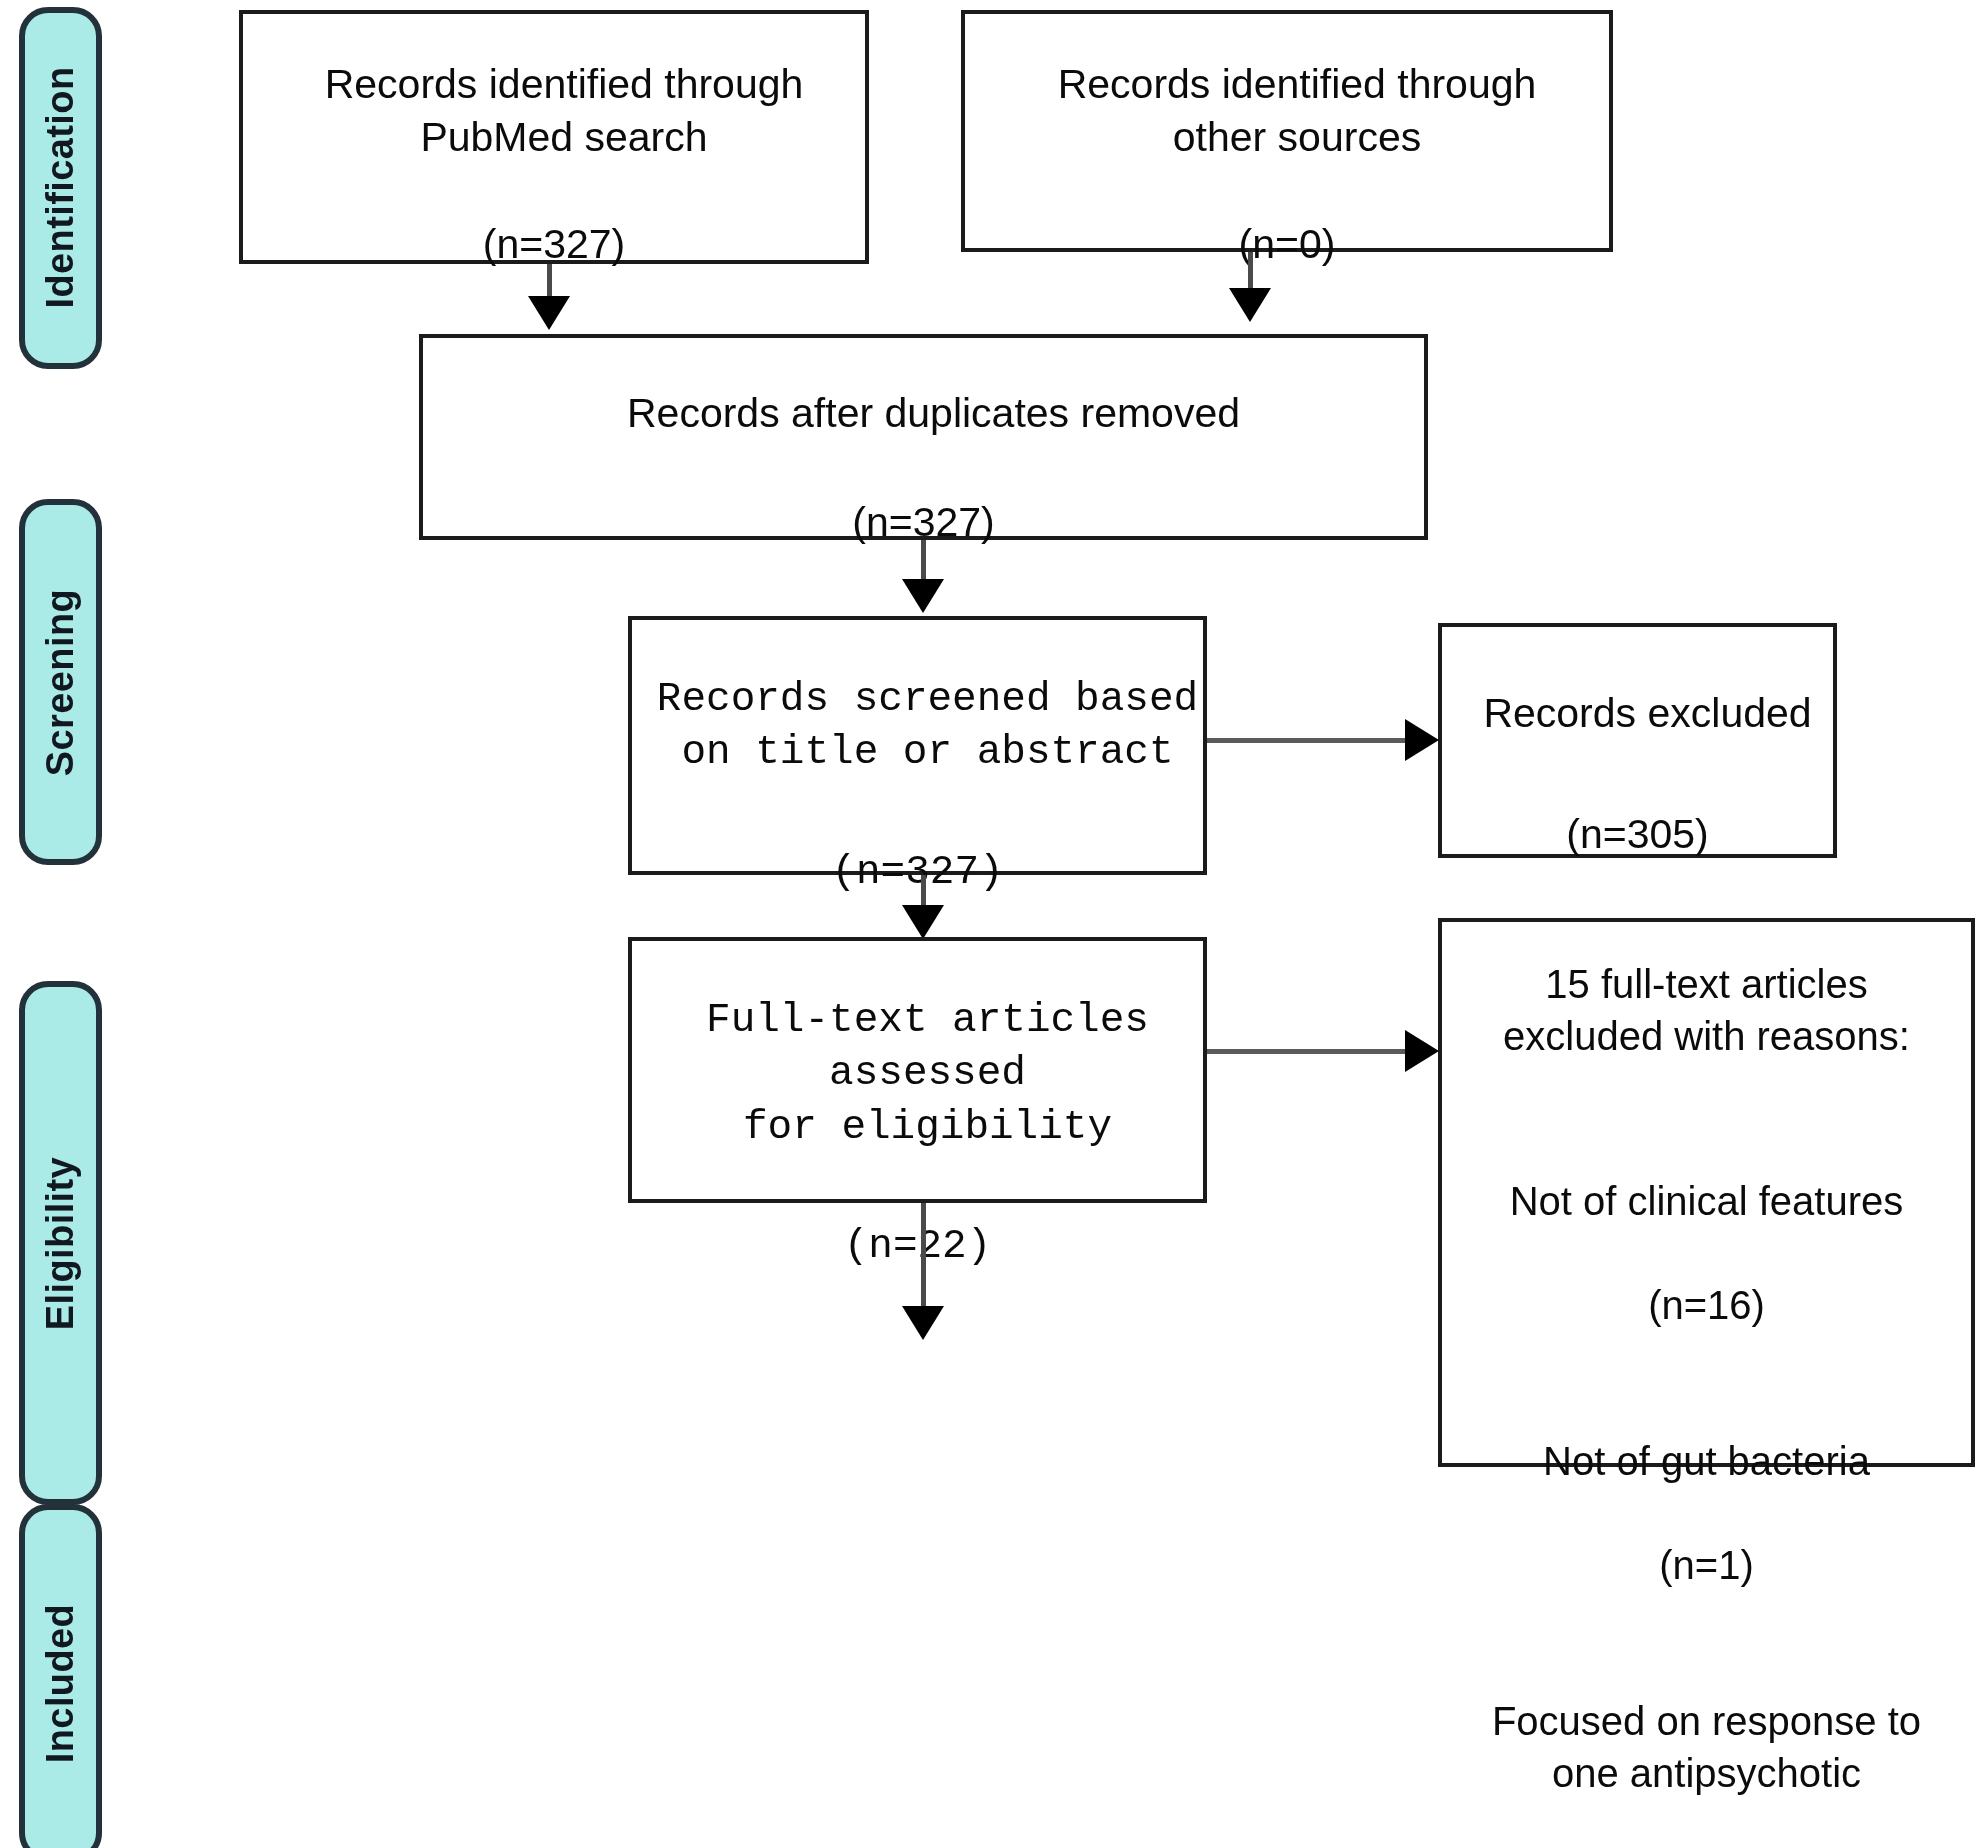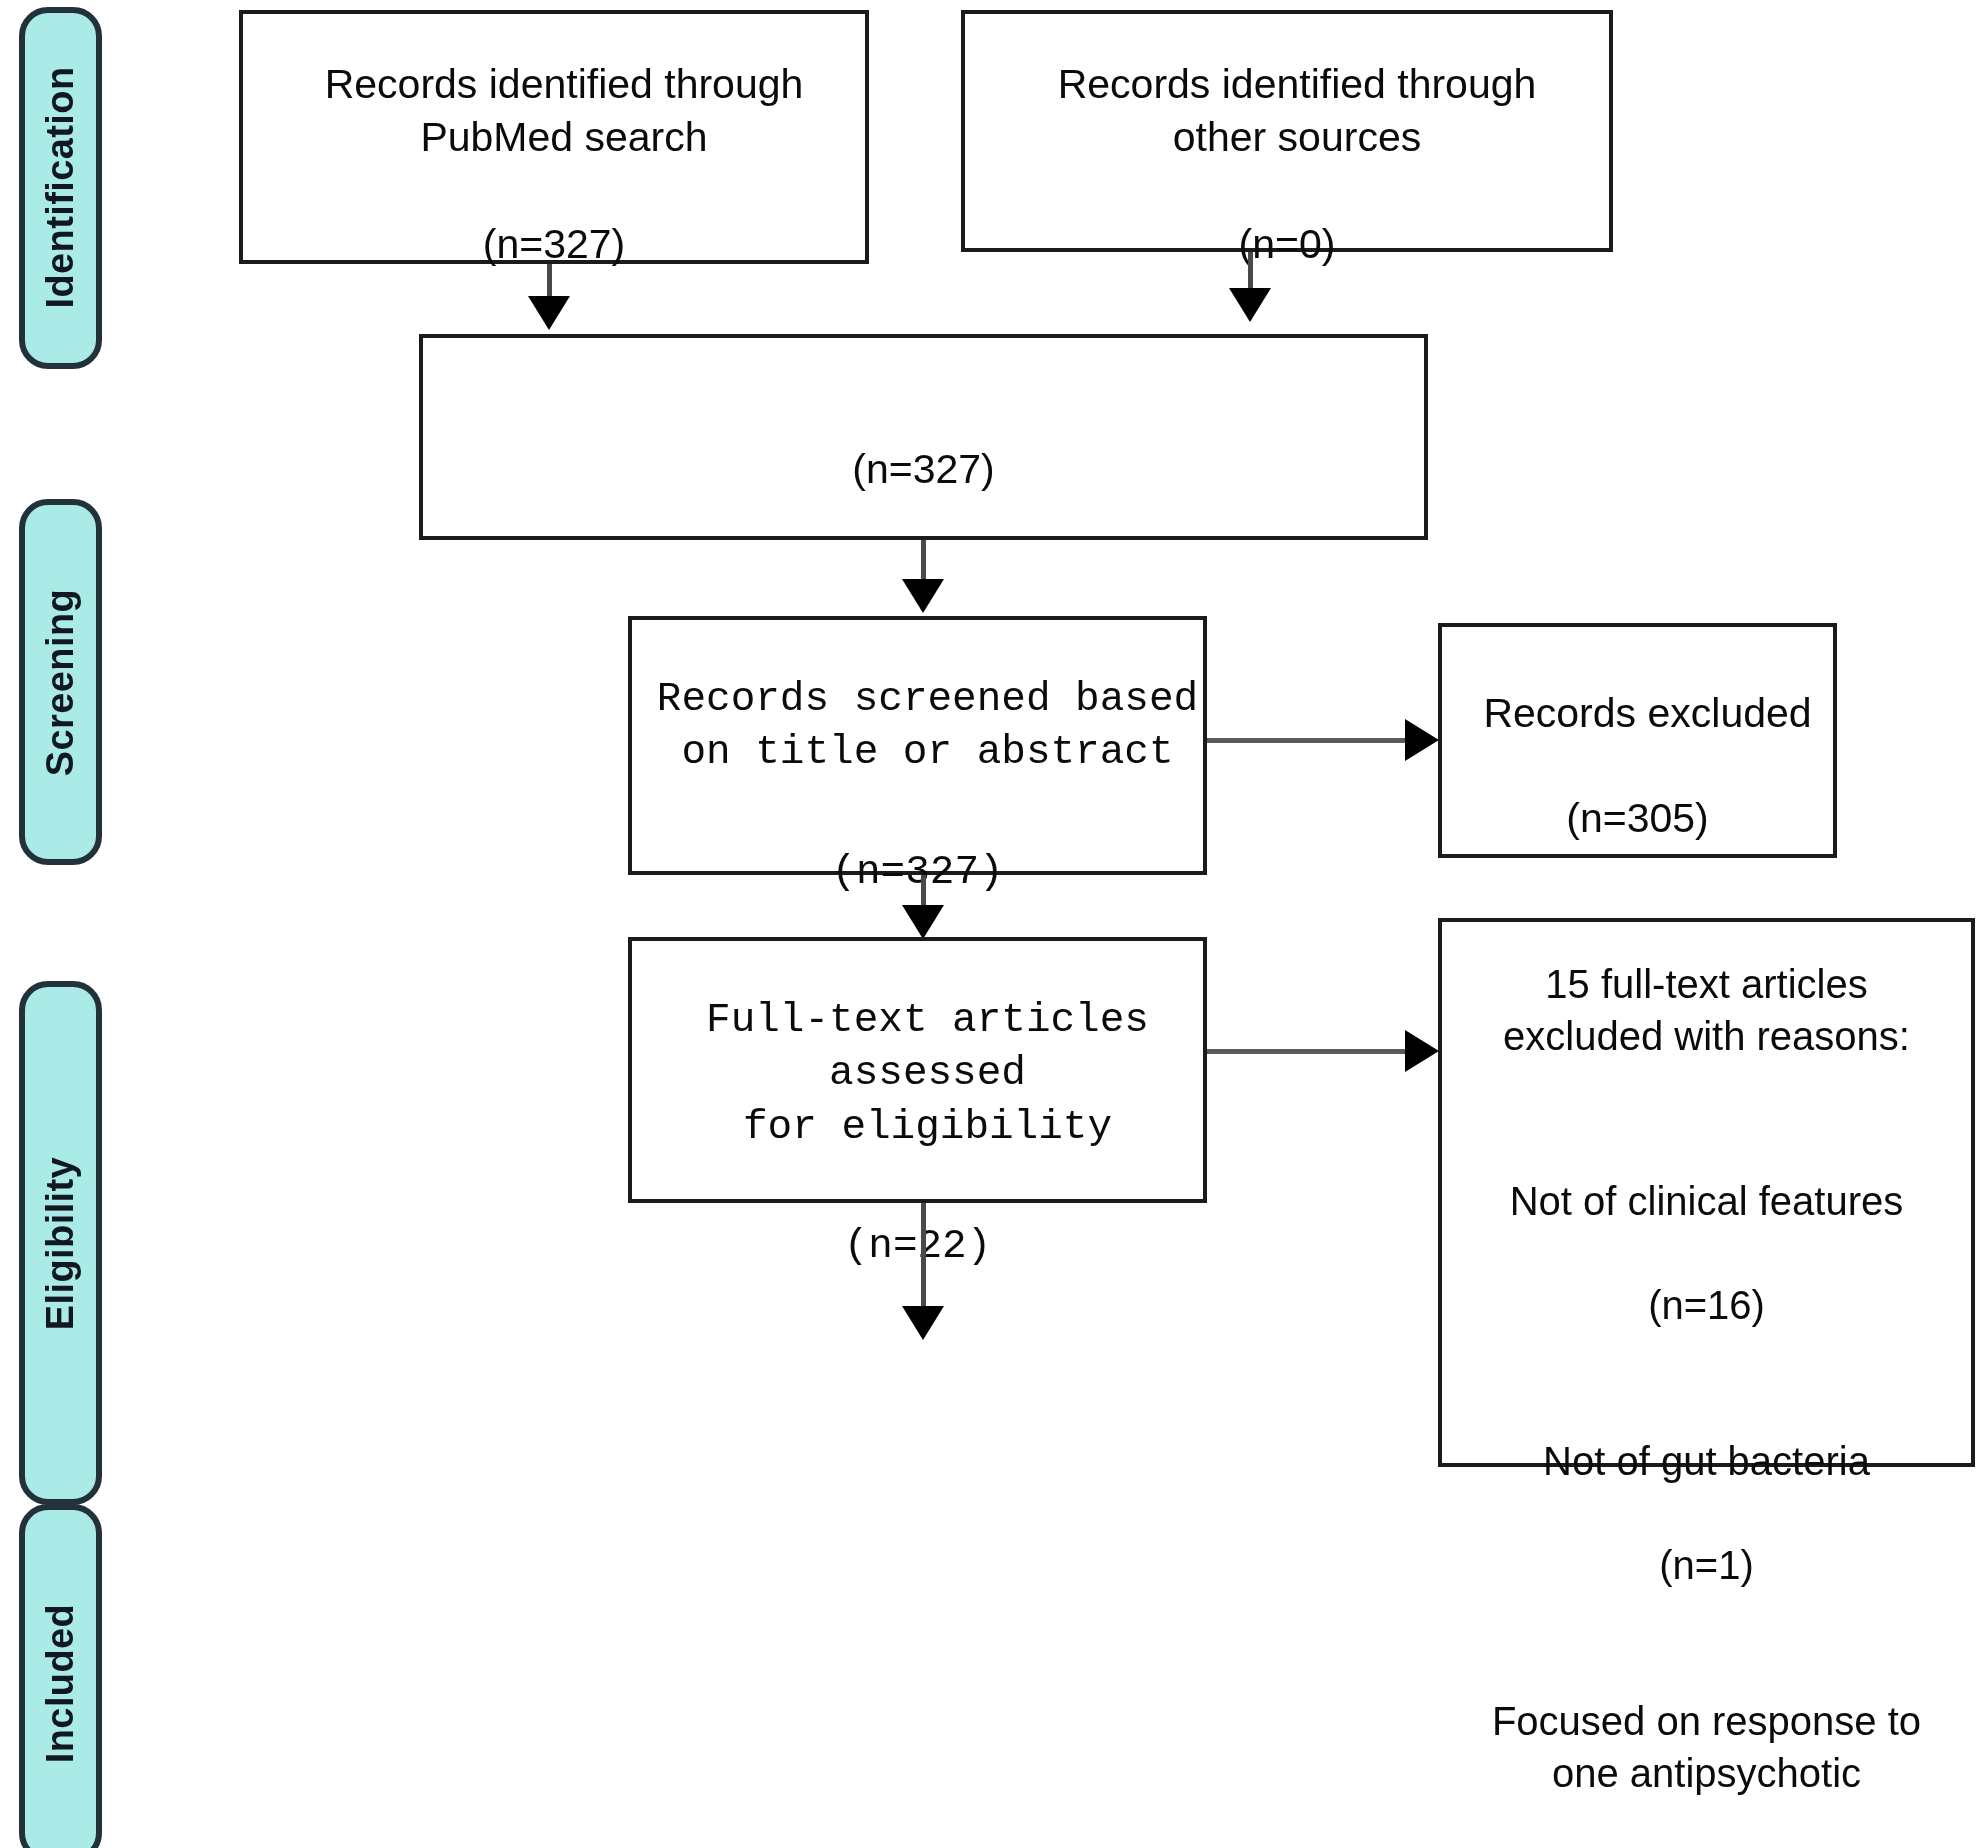--- a/index.html
+++ b/index.html
@@ -67,21 +67,21 @@
   .pad-a { padding-top: 44px; }
   .pad-a .box-count { margin-top: 53px; }
 
   .pad-b { padding-top: 49px; }
   .pad-b .box-count { margin-top: 56px; }
 
   .pad-c { padding-top: 53px; font-family: Liberation Mono, monospace; }
   .pad-c .box-count { margin-top: 66px; }
 
   .pad-d { padding-top: 60px; }
-  .pad-d .box-count { margin-top: 52px; }
+  .pad-d .box-count { margin-top: 68px; }
 
   .pad-e { padding-top: 60px; }
   .pad-e .box-count { margin-top: 111px; }
 
   
   .reasons-box {
     position: absolute;
     background: #ffffff;
     border: 4.3px solid #1b1b1b;
     box-sizing: border-box;
@@ -154,20 +154,21 @@
     <div class="box-count">(n=0)</div>
   </div>
 
   <div class="v-line" style="left:547px; top:264px; width:5.1px; height:38px;"></div>
   <div class="arrow-down" style="left:528px; top:296px;"></div>
 
   <div class="v-line" style="left:1248px; top:252px; width:5.1px; height:41px;"></div>
   <div class="arrow-down" style="left:1229px; top:288px;"></div>
 
   <div class="flow-box pad-b" style="left:419px; top:334px; width:1009px; height:206px;">
+    <div class="box-title">Records after duplicates removed</div>
     <div class="box-count">(n=327)</div>
   </div>
 
   <div class="v-line" style="left:921px; top:540px; width:5.1px; height:44px;"></div>
   <div class="arrow-down" style="left:902px; top:579px;"></div>
 
   <div class="flow-box pad-c" style="left:628px; top:616px; width:579px; height:259px;">
     <div class="box-title">Records screened based
 on title or abstract</div>
     <div class="box-count">(n=327)</div>

